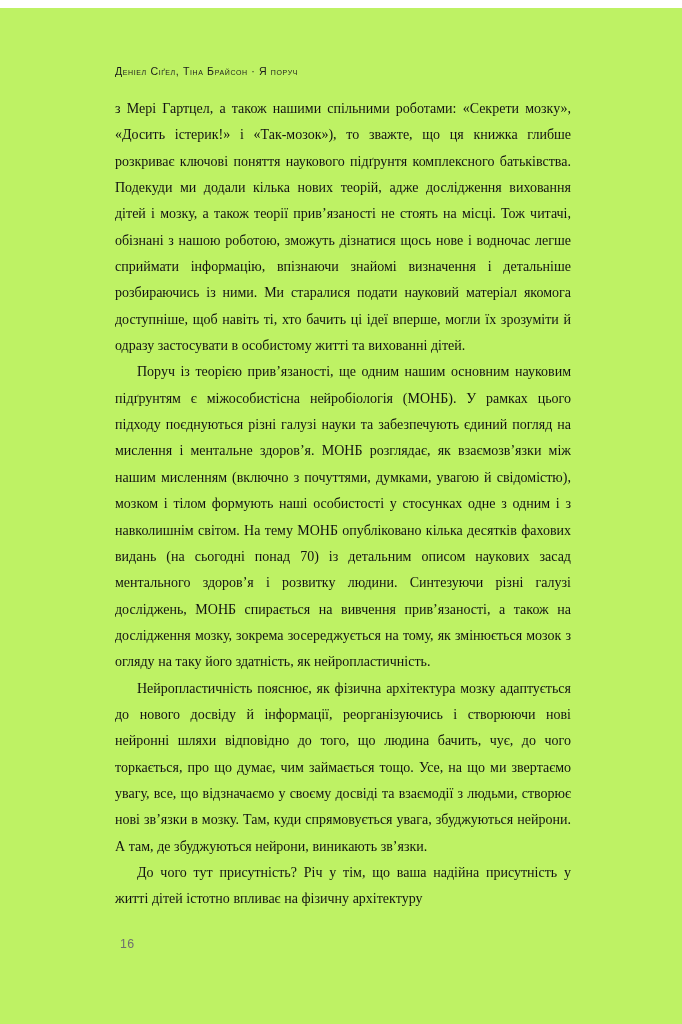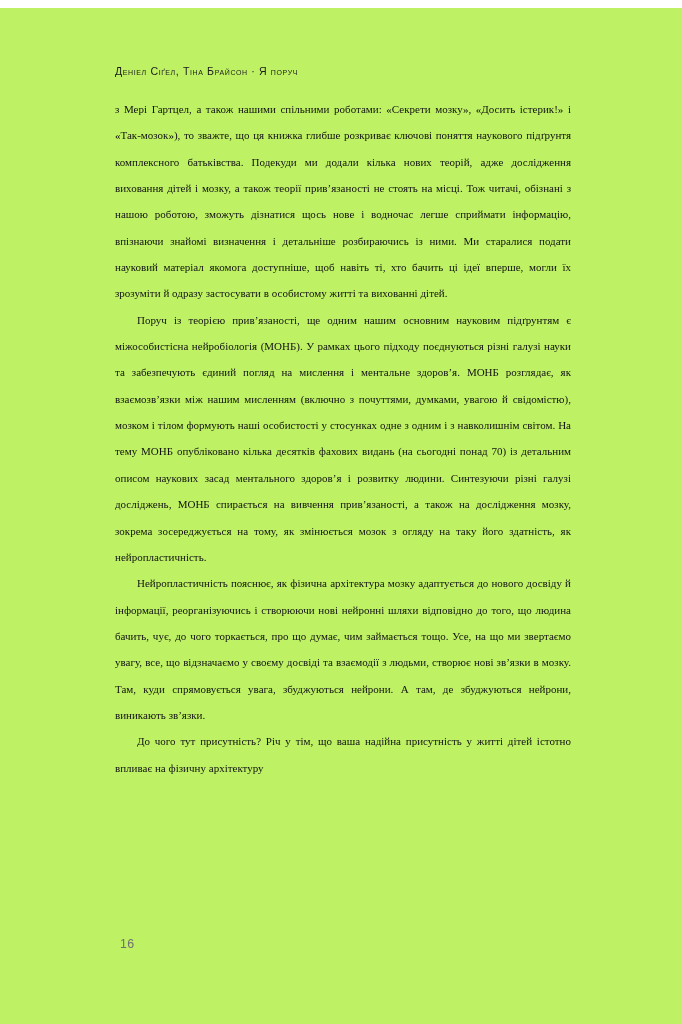--- a/index.html
+++ b/index.html
@@ -44,21 +44,21 @@
   
   .text-block {
     position: absolute;
     left: 115px;
     top: 88px;
     width: 456px;
   }
 
   .para {
     margin: 0;
-    font-size: 11px;
+    font-size: 14px;
     line-height: 26.35px;
     text-align: justify;
     text-justify: inter-word;
     color: #121212;
     hyphens: manual;
     word-spacing: 0.1px;
   }
 
   .para.indent {
     text-indent: 22px;

